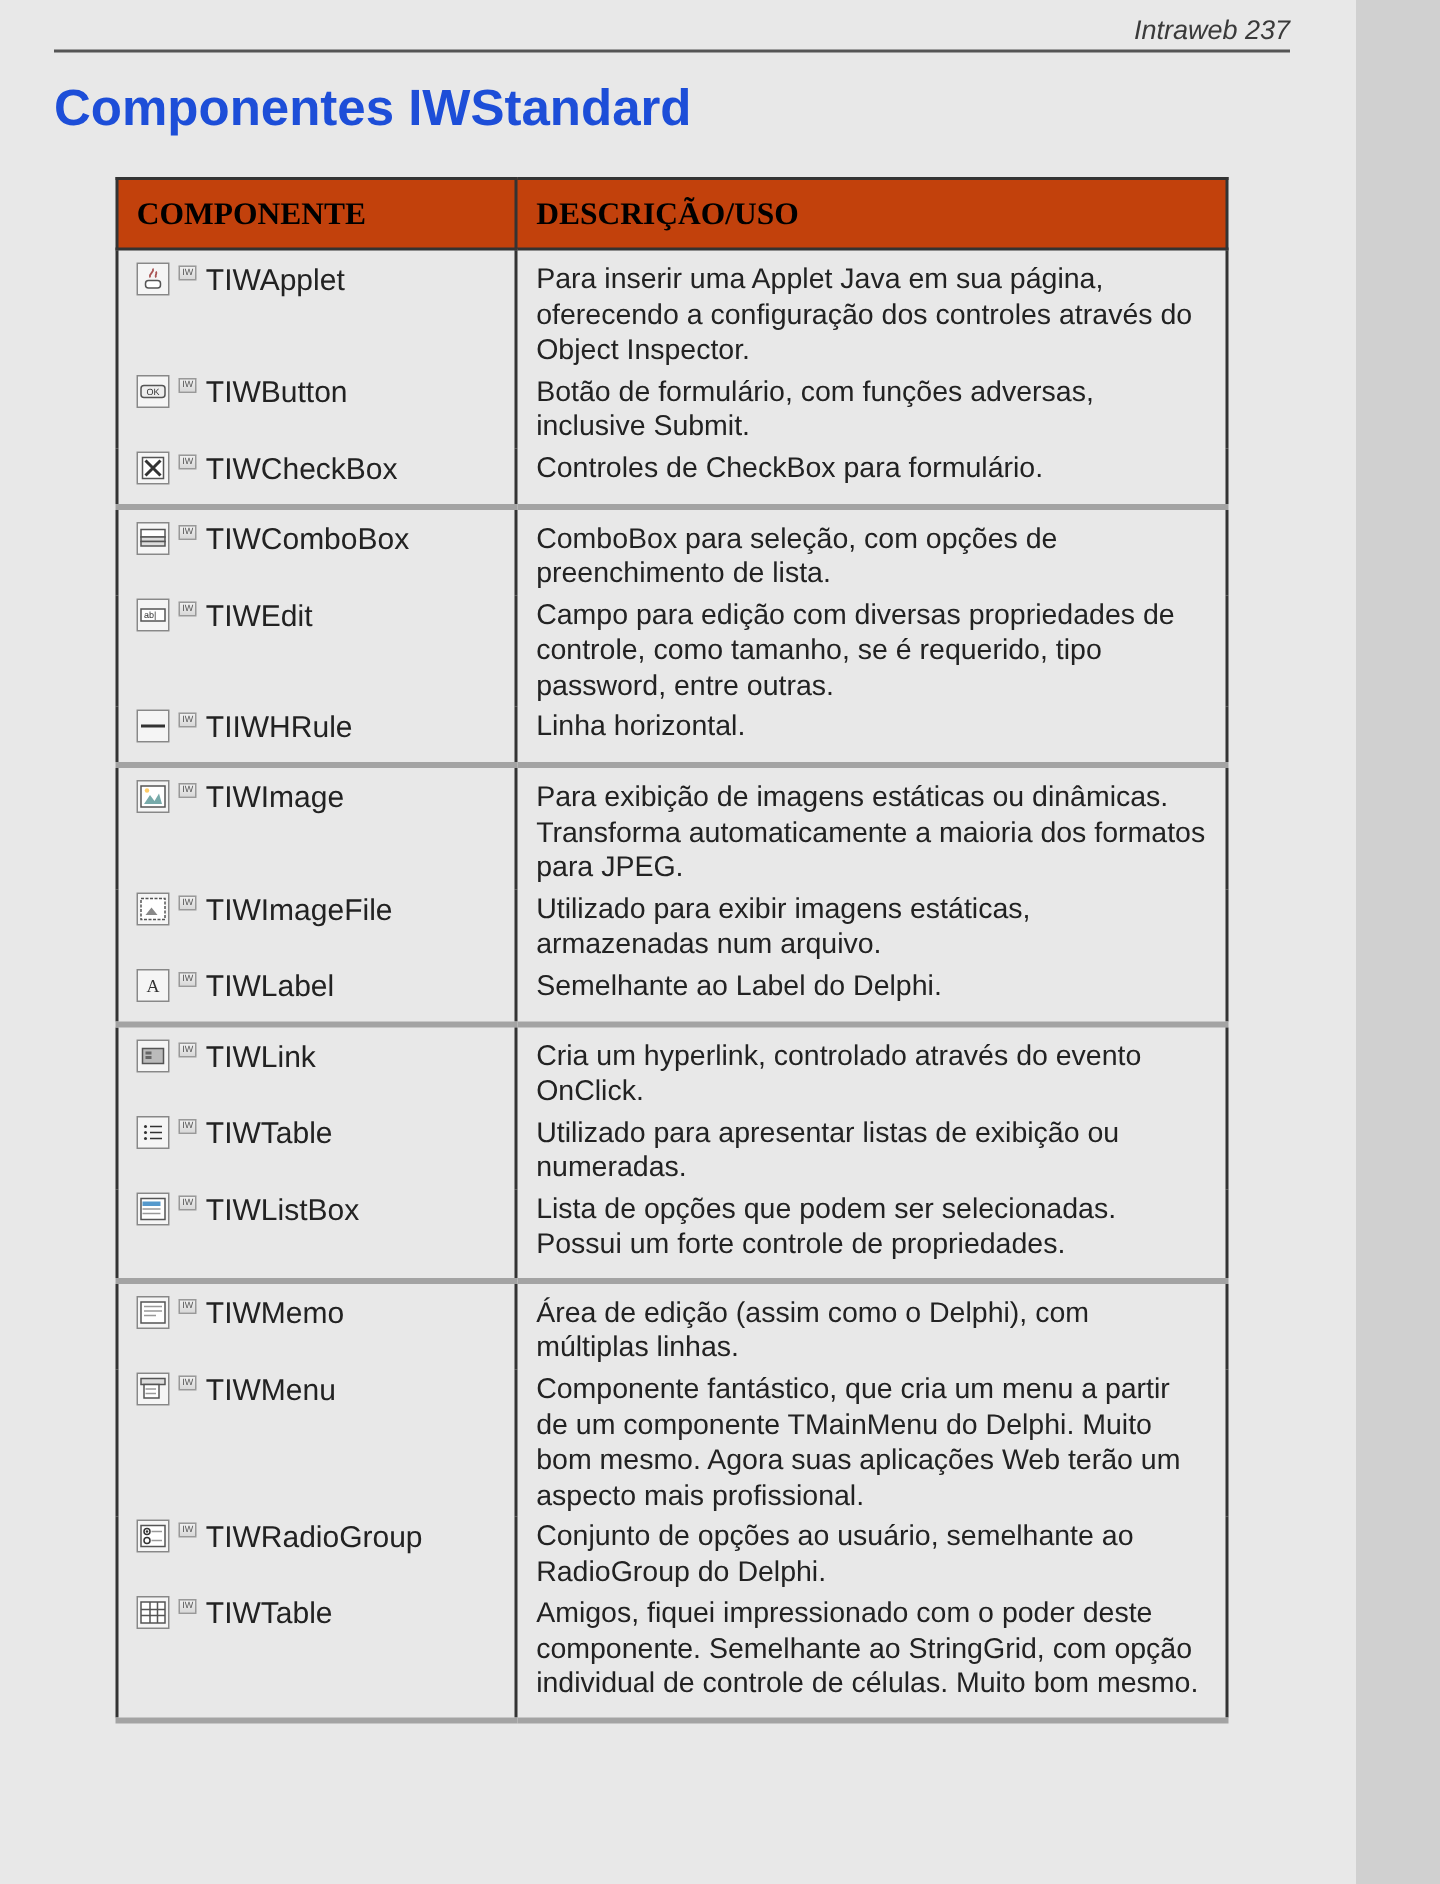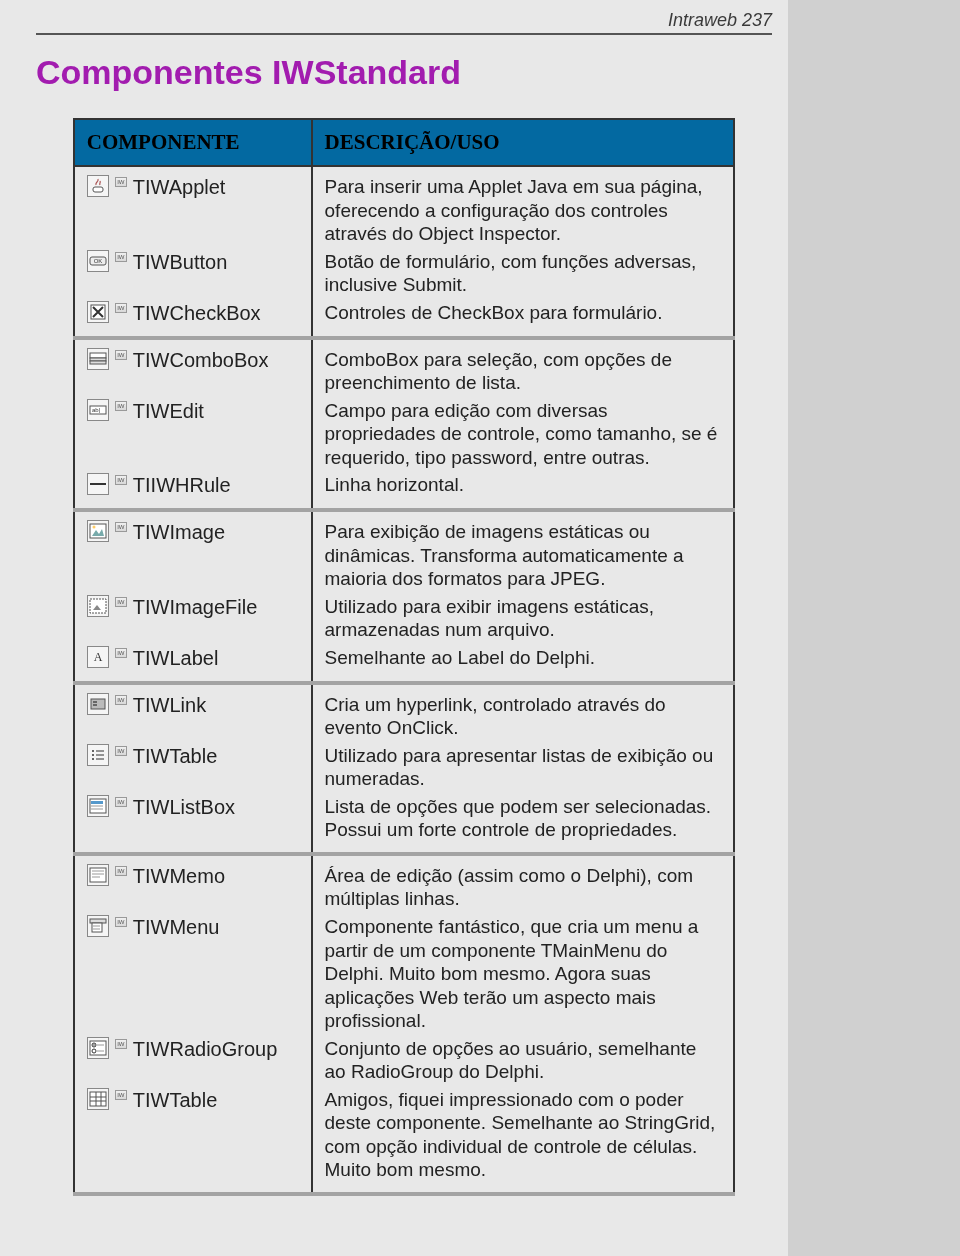--- a/index.html
+++ b/index.html
@@ -5,55 +5,55 @@
   * { box-sizing: border-box; }
   body {
     margin: 0;
     padding: 0;
     background: #d0d0d0;
     font-family: Arial, Helvetica, sans-serif;
     width: 960px;
   }
   .page {
     background: #e8e8e8;
-    width: 788px;
+    width: 904px;
     min-height: 1256px;
-    padding: 10px 16px 24px 36px;
+    padding: 10px 44px 24px 36px;
   }
   .running-head {
     text-align: right;
     font-style: italic;
     font-size: 18px;
     color: #3a3a3a;
     border-bottom: 2px solid #555;
     padding-bottom: 2px;
     margin-bottom: 18px;
   }
   .h1 {
     font-size: 34px;
     font-weight: bold;
-    color: #a21caf;
+    color: #1d4ed8;
     margin: 6px 0 26px 0;
   }
   table.comp {
     width: 90%;
     margin: 0 auto;
     border-collapse: collapse;
     table-layout: fixed;
   }
   table.comp col.c1 { width: 36%; }
   table.comp col.c2 { width: 64%; }
   table.comp th {
     font-family: "Times New Roman", Times, serif;
     font-weight: bold;
     font-size: 21px;
     text-align: left;
     padding: 10px 12px;
     border: 2px solid #333;
-    background: #0369a1;
+    background: #c2410c;
     vertical-align: top;
   }
   table.comp td {
     border-left: 2px solid #333;
     border-right: 2px solid #333;
     padding: 2px 12px 2px 12px;
     vertical-align: top;
     font-size: 19px;
     color: #222;
     line-height: 1.24;

